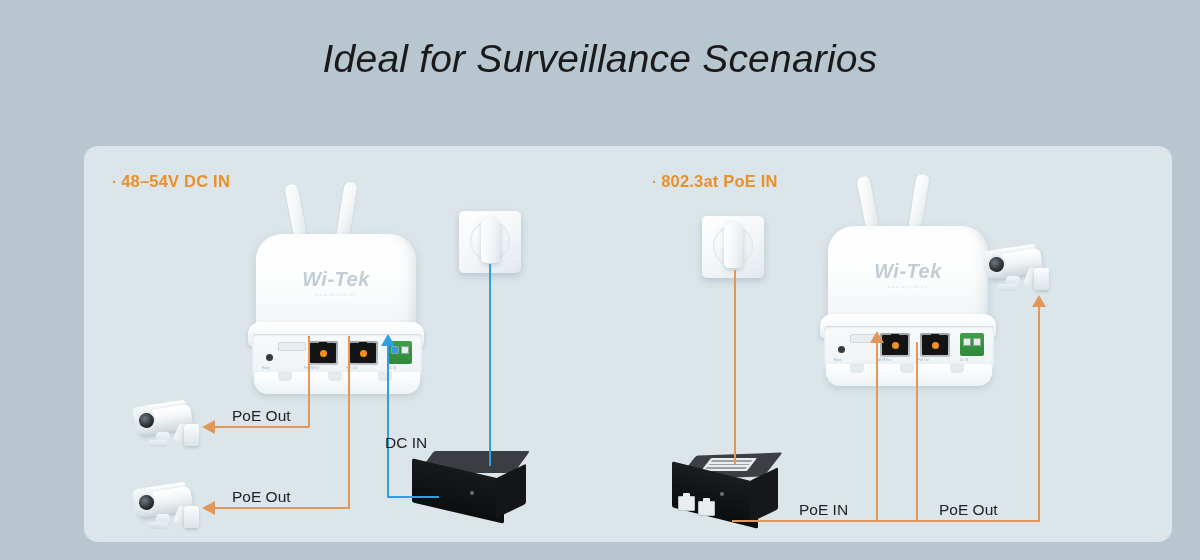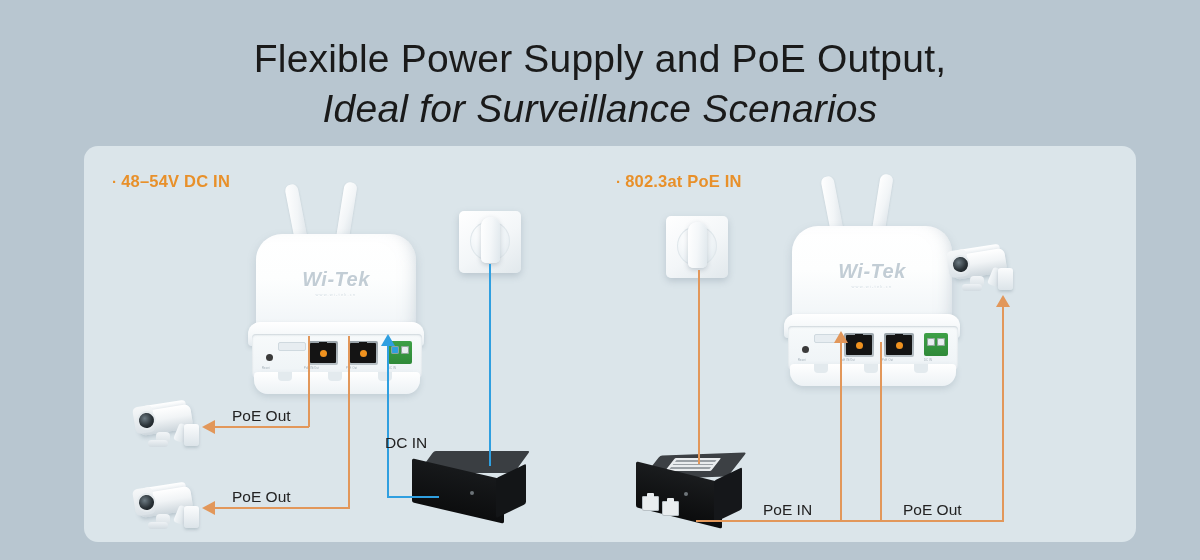--- a/index.html
+++ b/index.html
@@ -20,21 +20,21 @@
   }
   .title .l2{display:block;font-style:italic;}
 
   
   .panel{
     position:absolute;top:146px;height:396px;
     background:#dbe5ea;
     border-radius:14px;
   }
   .panel.left{left:84px;width:576px;}
-  .panel.right{left:588px;width:548px;}
+  .panel.right{left:624px;width:548px;}
 
   .panel-label{
     position:absolute;top:26px;left:28px;
     color:#e8902a;font-size:16.5px;font-weight:700;
     letter-spacing:.2px;white-space:nowrap;
   }
   .panel-label .dot{font-size:15px;margin-right:4px;}
 
   
   .wire{position:absolute;background:#e2975a;}
@@ -279,21 +279,20 @@
     background:linear-gradient(180deg,#eef2f5 0%,#d2dbe1 100%);
     border-radius:4px;
   }
 </style>
 </head>
 <body>
 
 <div class="stage">
 
   <div class="title">
-    <span>Flexible Power Supply and PoE Output,</span>
     <span class="l2">Ideal for Surveillance Scenarios</span>
   </div>
 
   <div class="panel left">
 
     <div class="panel-label">
       <span class="dot">·</span><span>48–54V DC IN</span>
     </div>
 
     <div class="ap" style="left:164px;top:36px;">

